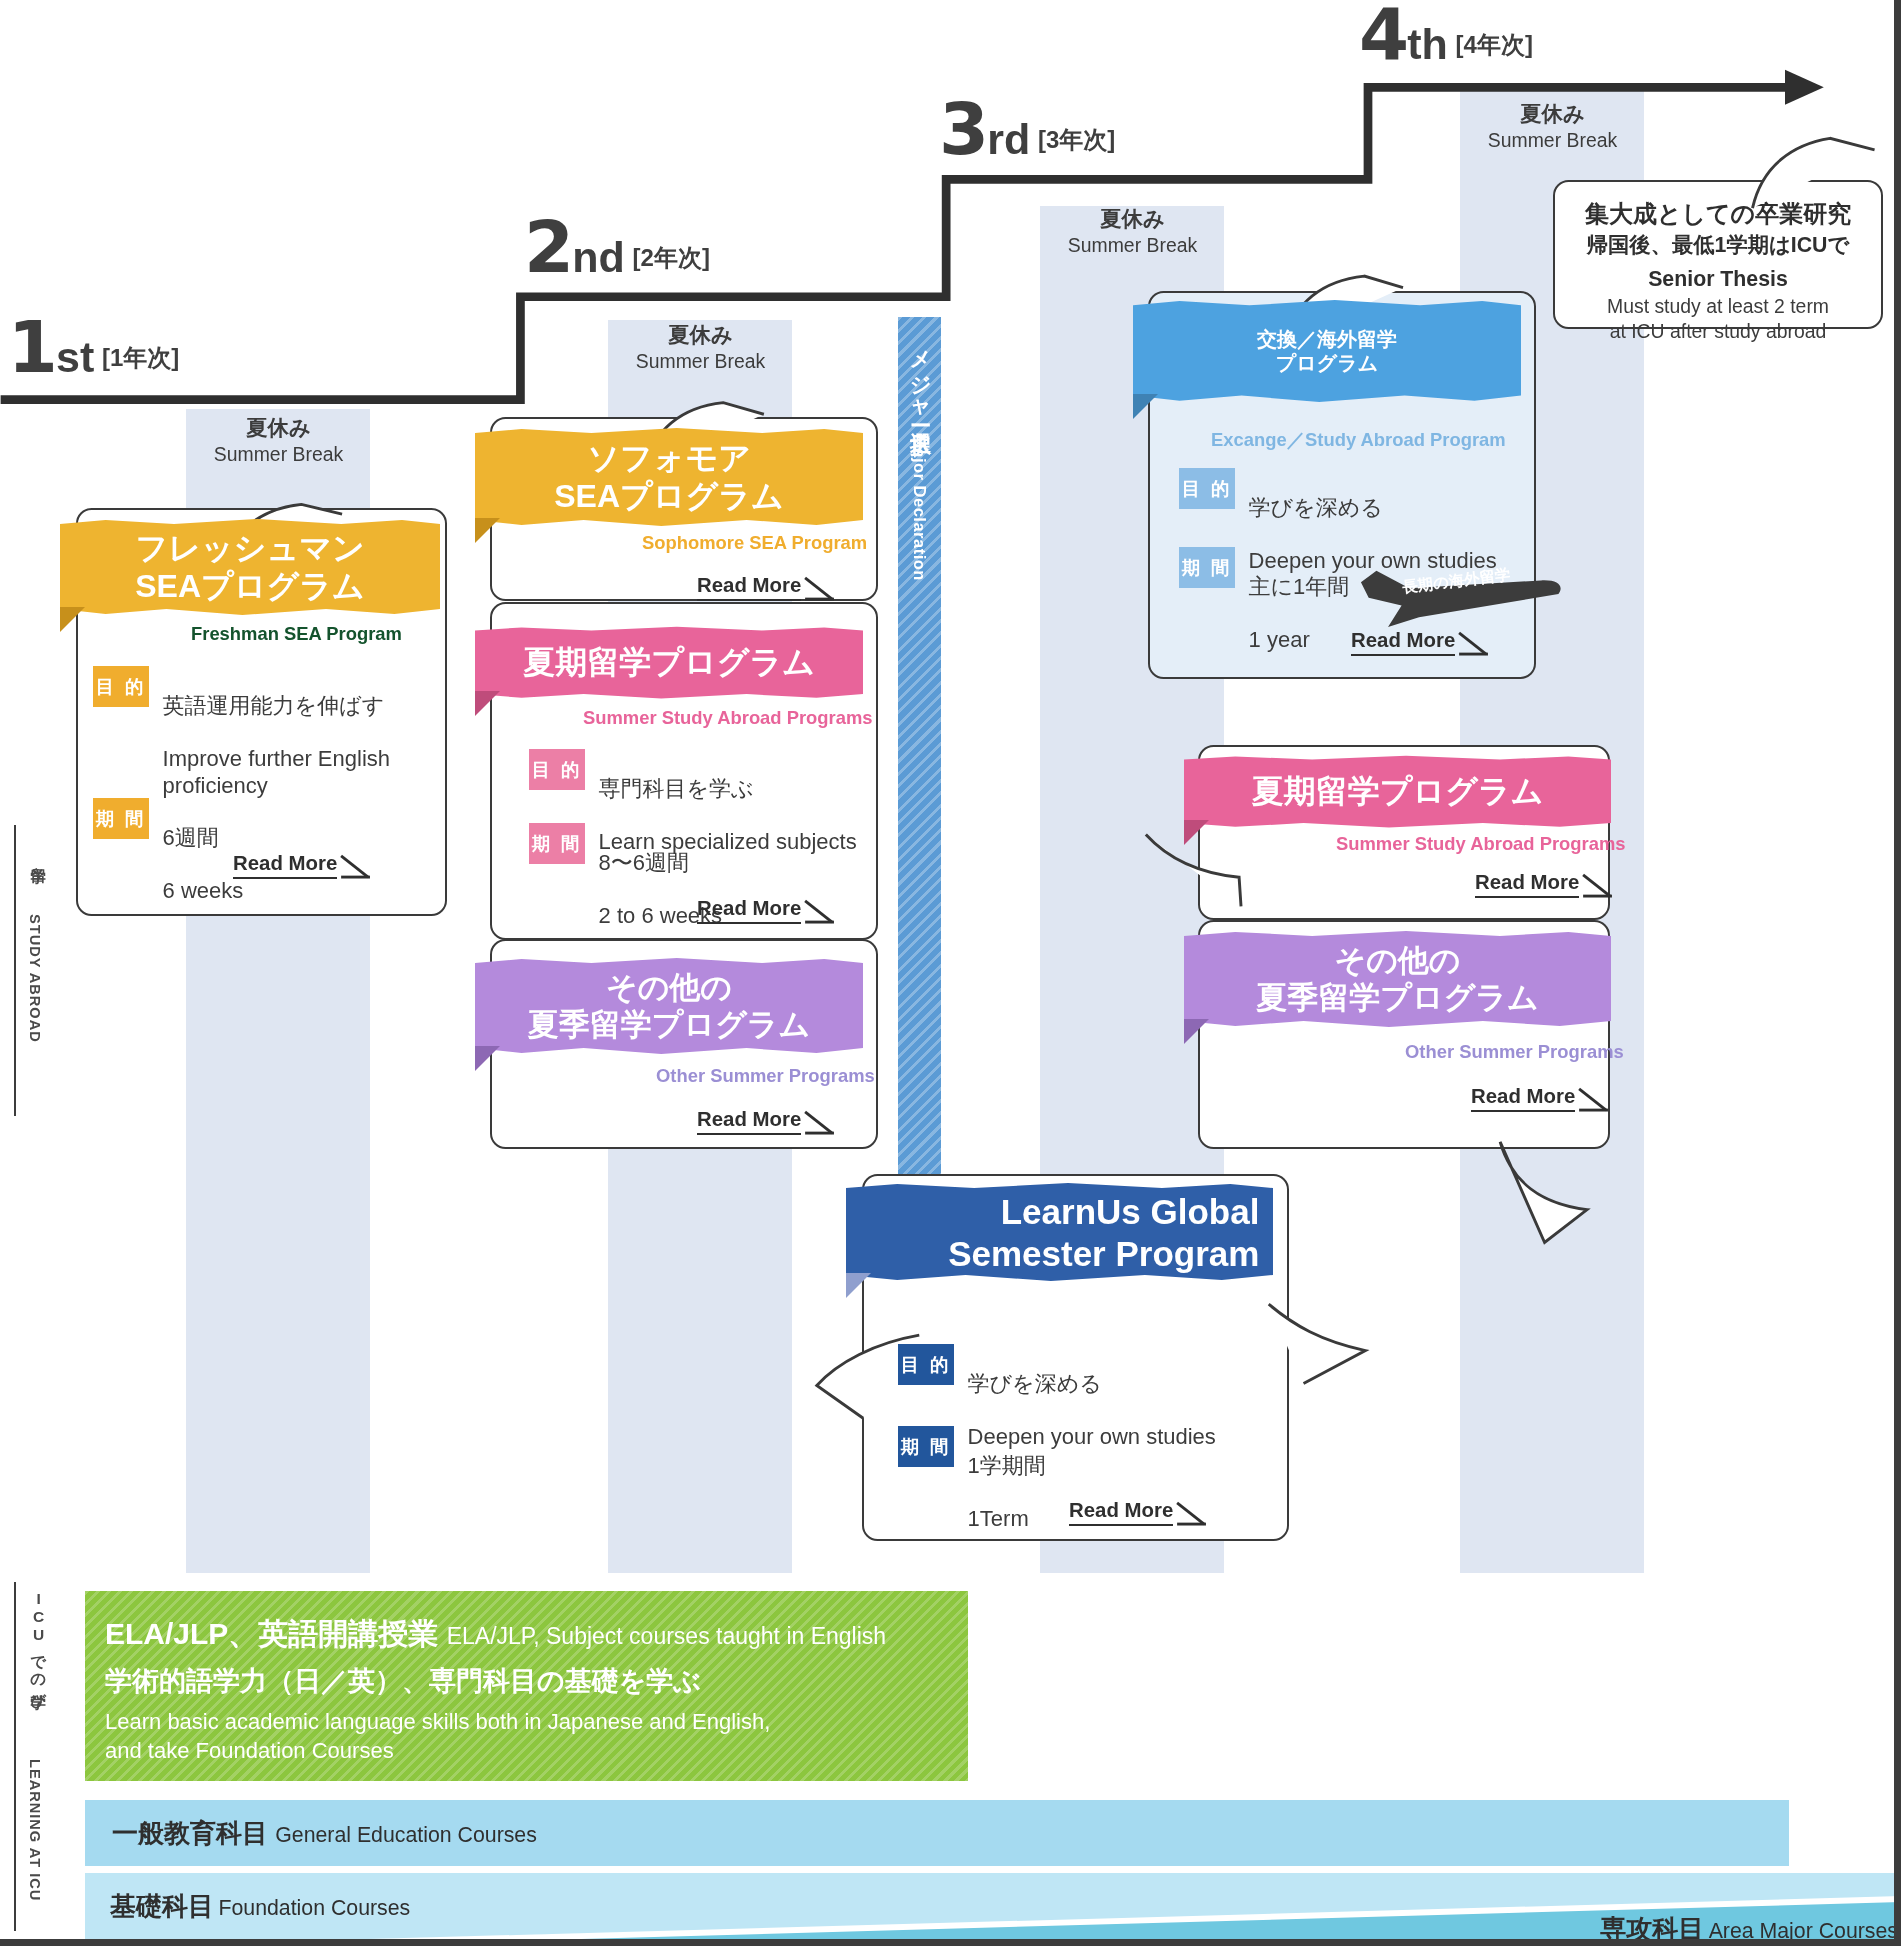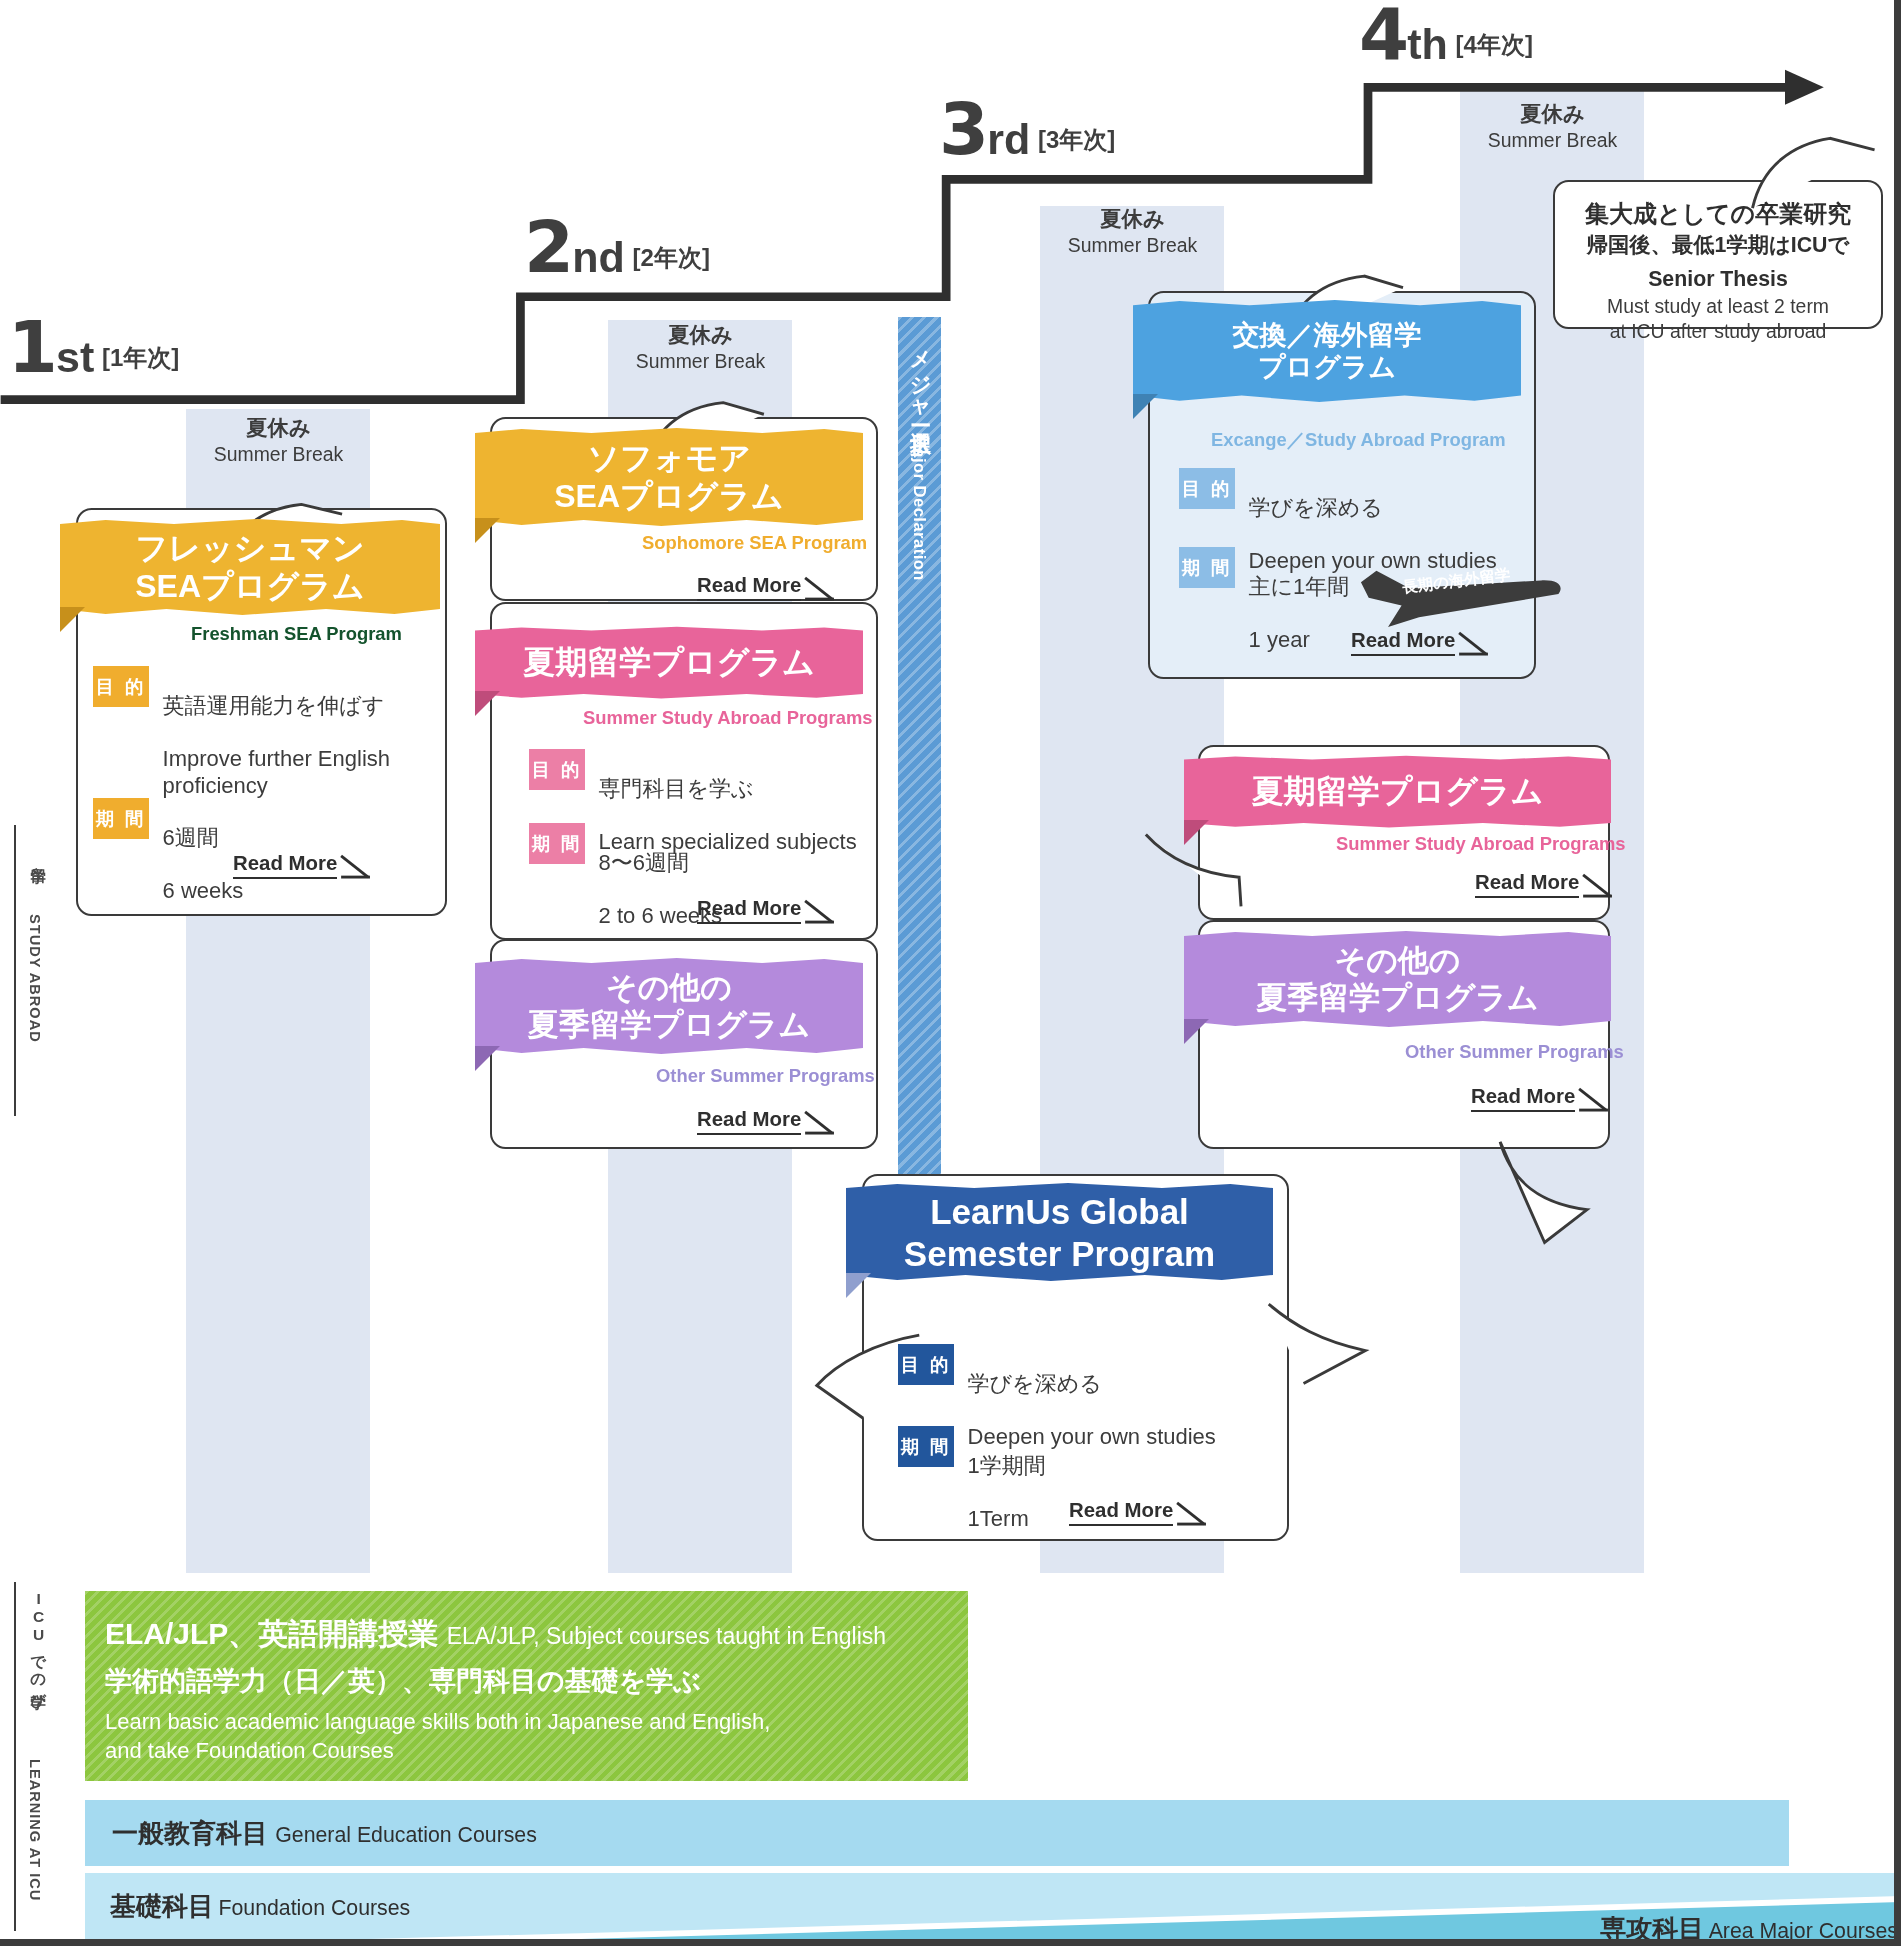--- a/index.html
+++ b/index.html
@@ -373,21 +373,21 @@
     <svg class="arrow" viewBox="0 0 36 26">
         <path d="M2,2 L30,24" stroke="#2f2f2f" stroke-width="3" fill="none"></path>
         <path d="M2,24 L32,24" stroke="#2f2f2f" stroke-width="3" fill="none"></path>
       </svg>
   </div>
 
   <div class="card tinted" style="left:1148px;top:291px;width:388px;height:388px;"></div>
   <svg class="stepline" width="184" height="107" style="left:1281px;top:241px;z-index:4;" viewBox="0 0 190 110">
     <path d="M2,104 C16,58 48,40 86,36 L126,48" fill="#fff" stroke="#3a3a3a" stroke-width="3"></path>
   </svg>
-  <div class="ribbon" style="left:1133px;top:299px;width:388px;height:105px;background:#4da2e0;font-size:27px;">
+  <div class="ribbon" style="left:1133px;top:299px;width:388px;height:105px;background:#4da2e0;font-size:20px;">
     <div class="inner" style="white-space:pre-line;">交換／海外留学
 プログラム</div>
   </div>
   <div class="ribbon-fold" style="left:1133px;top:394px;border-width:0 0 25px 25px;border-color:transparent transparent transparent #3f82b4;"></div>
   <div class="subtitle" style="left:1211px;top:427px;color:#7fb6e2;">Excange／Study Abroad Program</div>
 
   <div class="row" style="left:1179px;top:468px;">
     <div class="chip" style="background:#8cbde6;">目 的</div>
     <div class="rowtxt">
       <span class="jp">学びを深める</span>
@@ -453,21 +453,21 @@
   </div>
 
   <div class="card" style="left:862px;top:1174px;width:427px;height:367px;"></div>
   <svg class="stepline" width="116" height="107" style="left:811px;top:1329px;z-index:4;" viewBox="0 0 120 110">
     <path d="M112,6 C66,14 28,34 6,58 L54,92" fill="#fff" stroke="#3a3a3a" stroke-width="3"></path>
   </svg>
   <svg class="stepline" width="116" height="107" style="left:1261px;top:1300px;z-index:4;" viewBox="0 0 120 110">
     <path d="M8,4 C34,26 62,42 108,52 L44,86" fill="#fff" stroke="#3a3a3a" stroke-width="3"></path>
   </svg>
   <div class="ribbon" style="left:846px;top:1182px;width:427px;height:101px;background:#2f5fa8;font-size:35px;">
-    <div class="inner" style="white-space:pre-line;">LearnUs Global
+    <div class="inner" style="white-space:pre-line;text-align:right;">LearnUs Global
 Semester Program</div>
   </div>
   <div class="ribbon-fold" style="left:846px;top:1273px;border-width:0 0 25px 25px;border-color:transparent transparent transparent #8f9fce;"></div>
 
   <div class="row" style="left:898px;top:1344px;">
     <div class="chip" style="background:#22569c;">目 的</div>
     <div class="rowtxt">
       <span class="jp">学びを深める</span>
       <span class="en">Deepen your own studies</span>
     </div>

